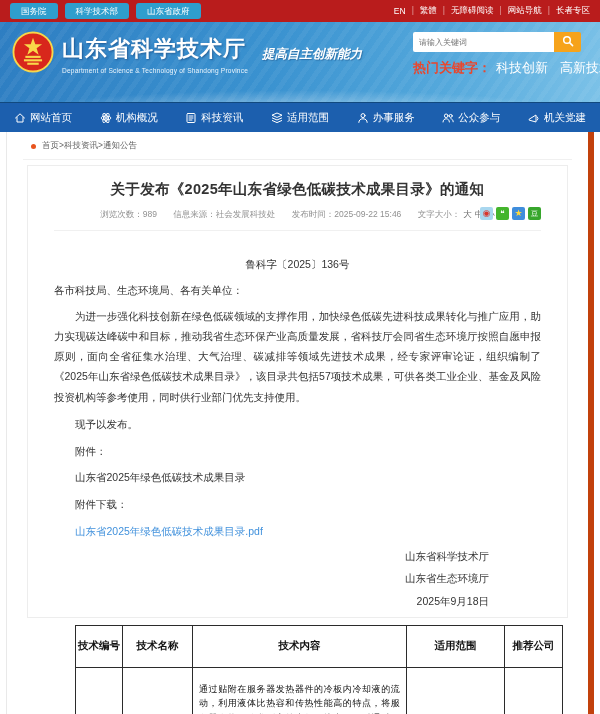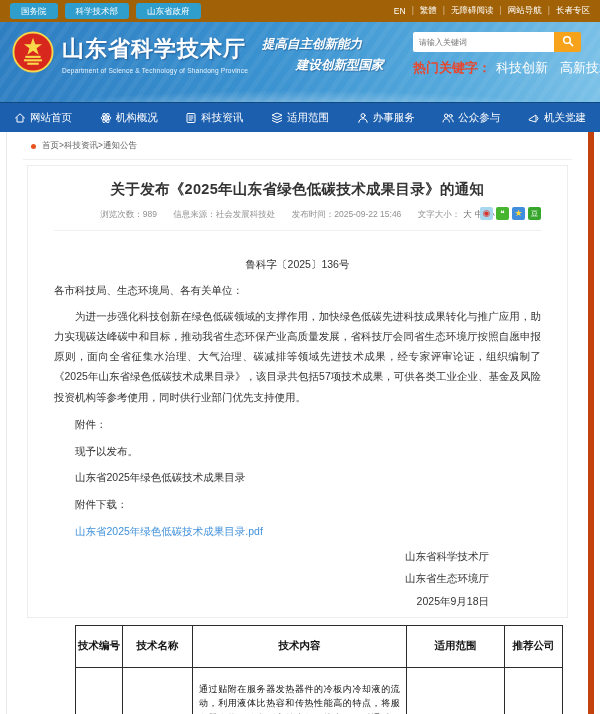--- a/index.html
+++ b/index.html
@@ -1,21 +1,21 @@
 <!DOCTYPE html>
 <html><head>
 <meta charset="utf-8">
 <style>
   * { margin:0; padding:0; box-sizing:border-box; }
   html,body { width:600px; height:714px; overflow:hidden; background:#fff;
     font-family:"Liberation Sans","DejaVu Sans",sans-serif; }
   .stage { position:relative; width:600px; height:714px; background:#fff; }
 
   
-  .topbar { height:22px; background:#a16207; display:flex; align-items:center; padding:0 10px; }
+  .topbar { height:22px; background:#b91c1c; display:flex; align-items:center; padding:0 10px; }
   .topbar-btn { background:#2f9ecd; color:#fff; font-size:8.5px; line-height:1;
     padding:4px 11px; border-radius:3px; margin-right:7px; border:none; cursor:pointer; white-space:nowrap; }
   .topbar-links { margin-left:auto; display:flex; align-items:center; }
   .toplink { color:#fff; font-size:8.5px; cursor:pointer; white-space:nowrap; }
   .toplink + .toplink::before { content:"|"; color:rgba(255,255,255,.55); margin:0 6px; }
 
   
   .banner { position:relative; height:80px; overflow:hidden;
     background:linear-gradient(100deg,#2e7ec2 0%,#3a92d0 45%,#55a9dc 75%,#7cc2e8 100%); }
   .banner::before { content:""; position:absolute; inset:0;
@@ -118,21 +118,20 @@
           <rect x="12.5" y="29.6" width="19" height="2.2" fill="#f9d849"></rect>
           <rect x="16" y="33.2" width="12" height="2.2" fill="#f9d849"></rect>
         </svg>
       </span>
       <div class="brand">
         <div class="brand-cn">山东省科学技术厅</div>
         <div class="brand-en">Department of Science &amp; Technology of Shandong Province</div>
       </div>
       <div class="slogan">
         <div class="l1">提高自主创新能力</div>
-        <div class="l2">建设创新型国家</div>
       </div>
       <div class="search-area">
         <div class="search-box">
           <input class="search-input" placeholder="请输入关键词" style="">
           <button class="search-btn">
             <span>
               <svg width="12" height="12" viewBox="0 0 12 12">
                 <circle cx="5" cy="5" r="3.3" fill="none" stroke="#fff" stroke-width="1.5"></circle>
                 <path d="M7.6 7.6 L10.6 10.6" stroke="#fff" stroke-width="1.5" stroke-linecap="round"></path>
               </svg>
@@ -240,23 +239,23 @@
           <span class="share-ic ic-wechat">❝</span>
           <span class="share-ic ic-qzone">★</span>
           <span class="share-ic ic-douban">豆</span>
         </span>
       </div>
 
       <div class="doc-number body-text">鲁科字〔2025〕136号</div>
 
       <div class="body-text salutation">各市科技局、生态环境局、各有关单位：</div>
       <div class="body-text para">为进一步强化科技创新在绿色低碳领域的支撑作用，加快绿色低碳先进科技成果转化与推广应用，助力实现碳达峰碳中和目标，推动我省生态环保产业高质量发展，省科技厅会同省生态环境厅按照自愿申报原则，面向全省征集水治理、大气治理、碳减排等领域先进技术成果，经专家评审论证，组织编制了《2025年山东省绿色低碳技术成果目录》，该目录共包括57项技术成果，可供各类工业企业、基金及风险投资机构等参考使用，同时供行业部门优先支持使用。</div>
+      <div class="body-text line-ind">现予以发布。</div>
+
       <div class="body-text line-ind">附件：</div>
-
-      <div class="body-text line-ind">现予以发布。</div>
       <div class="body-text line-ind">山东省2025年绿色低碳技术成果目录</div>
       <div class="body-text line-ind">附件下载：</div>
       <div class="body-text line-ind"><a class="pdf-link">山东省2025年绿色低碳技术成果目录.pdf</a></div>
 
       <div class="body-text sign-block">
         <div>山东省科学技术厅</div>
         <div>山东省生态环境厅</div>
         <div>2025年9月18日</div>
       </div>
     </div>

